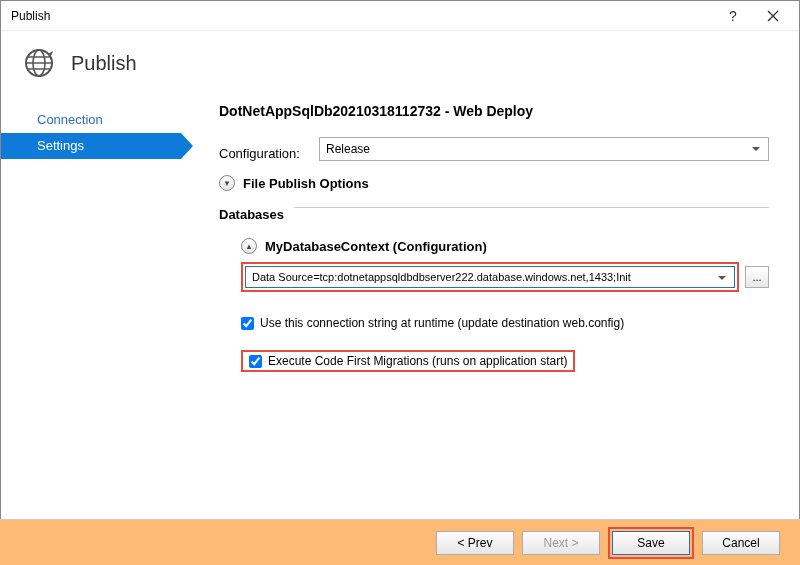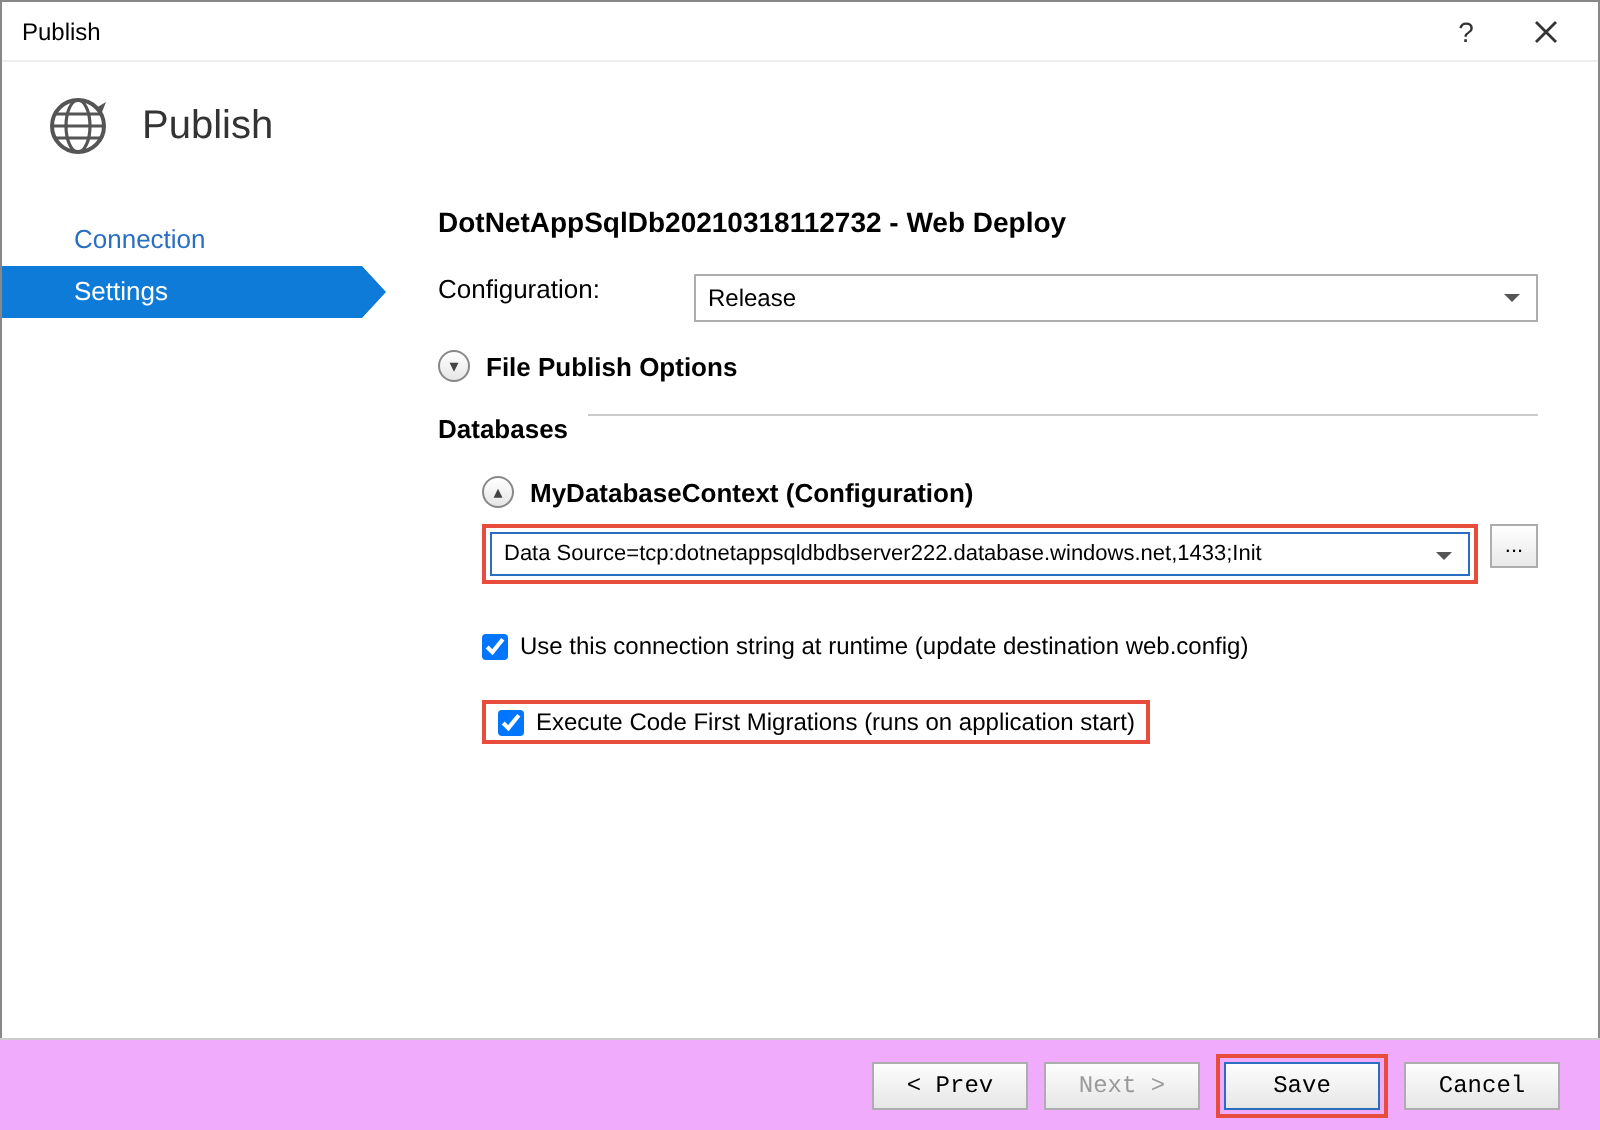--- a/index.html
+++ b/index.html
@@ -56,21 +56,21 @@
       position: absolute; right: -12px; top: 0;
       border-top: 13px solid transparent;
       border-bottom: 13px solid transparent;
       border-left: 12px solid #0e7bd8;
     }
     .content {
       flex: 1;
       padding: 14px 30px 0 38px;
     }
     .page-title { font-size: 14px; font-weight: 700; color: #000; margin-bottom: 18px; }
-    .row { display: flex; align-items: flex-start; margin-bottom: 14px; gap: 28px; }
+    .row { display: flex; align-items: flex-end; margin-bottom: 14px; }
     .row-label { width: 100px; font-size: 13px; }
     .combo {
       flex: 1; height: 24px; border: 1px solid #adadad;
       display: flex; align-items: center; padding: 0 6px;
       font-size: 12px; background: #fff; position: relative;
     }
     .combo::after {
       content: ""; position: absolute; right: 8px; top: 9px;
       border-left: 4px solid transparent; border-right: 4px solid transparent;
       border-top: 4px solid #555;
@@ -79,21 +79,21 @@
     .expander-btn {
       width: 16px; height: 16px; border: 1px solid #888; border-radius: 50%;
       display: flex; align-items: center; justify-content: center; margin-right: 8px;
       font-size: 9px; color: #444; background: linear-gradient(#fff,#e6e6e6);
     }
     .expander-label { font-size: 13px; font-weight: 700; }
     .section-hdr { display: flex; margin: 10px 0 16px 0; font-size: 13px; font-weight: 700; }
     .section-hdr .line { flex: 1; height: 1px; background: #ccc; margin-left: 10px; }
     .db-context { margin-left: 22px; }
     .db-context .expander { margin-bottom: 8px; }
-    .conn-row { display: flex; margin-bottom: 24px; position: relative; }
+    .conn-row { display: flex; align-items: center; margin-bottom: 24px; position: relative; }
     .conn-row .highlight-box {
       border: 2px solid #e74c3c; padding: 2px; flex: 1; display: flex; align-items: center;
     }
     .conn-input {
       flex: 1; height: 22px; border: 1px solid #2a6ec1; padding: 0 20px 0 6px;
       font-size: 11px; background: #fff; position: relative; display: flex; align-items: center;
       overflow: hidden; white-space: nowrap; text-overflow: ellipsis;
     }
     .conn-input::after {
       content: ""; position: absolute; right: 8px; top: 9px;
@@ -105,21 +105,21 @@
       background: linear-gradient(#fff,#e8e8e8); display: flex; align-items: center; justify-content: center;
       font-size: 11px; cursor: pointer;
     }
     .chk-row { display: flex; align-items: center; margin: 20px 0; font-size: 12px; }
     .chk-row input { margin-right: 6px; width: 13px; height: 13px; }
     .chk-highlight { border: 2px solid #e74c3c; padding: 2px 6px; display: inline-flex; align-items: center; }
     .footer {
       position: absolute; bottom: 0; left: 0; right: 0;
       height: 46px; border-top: 1px solid #ccc;
       display: flex; align-items: center; justify-content: flex-end;
-      padding: 0 20px; gap: 8px; background: #f0abfc; font-family: Liberation Mono, monospace;
+      padding: 0 20px; gap: 8px; background: #fdba74;
     }
     .btn {
       min-width: 78px; height: 24px; border: 1px solid #adadad;
       background: linear-gradient(#fdfdfd,#e6e6e6);
       font-size: 12px; display: flex; align-items: center; justify-content: center;
       cursor: pointer;
     }
     .btn.disabled { color: #9a9a9a; cursor: default; }
     .btn-highlight { border: 2px solid #e74c3c; padding: 2px; }
     .btn-highlight .btn { border: 1px solid #2a6ec1; }

